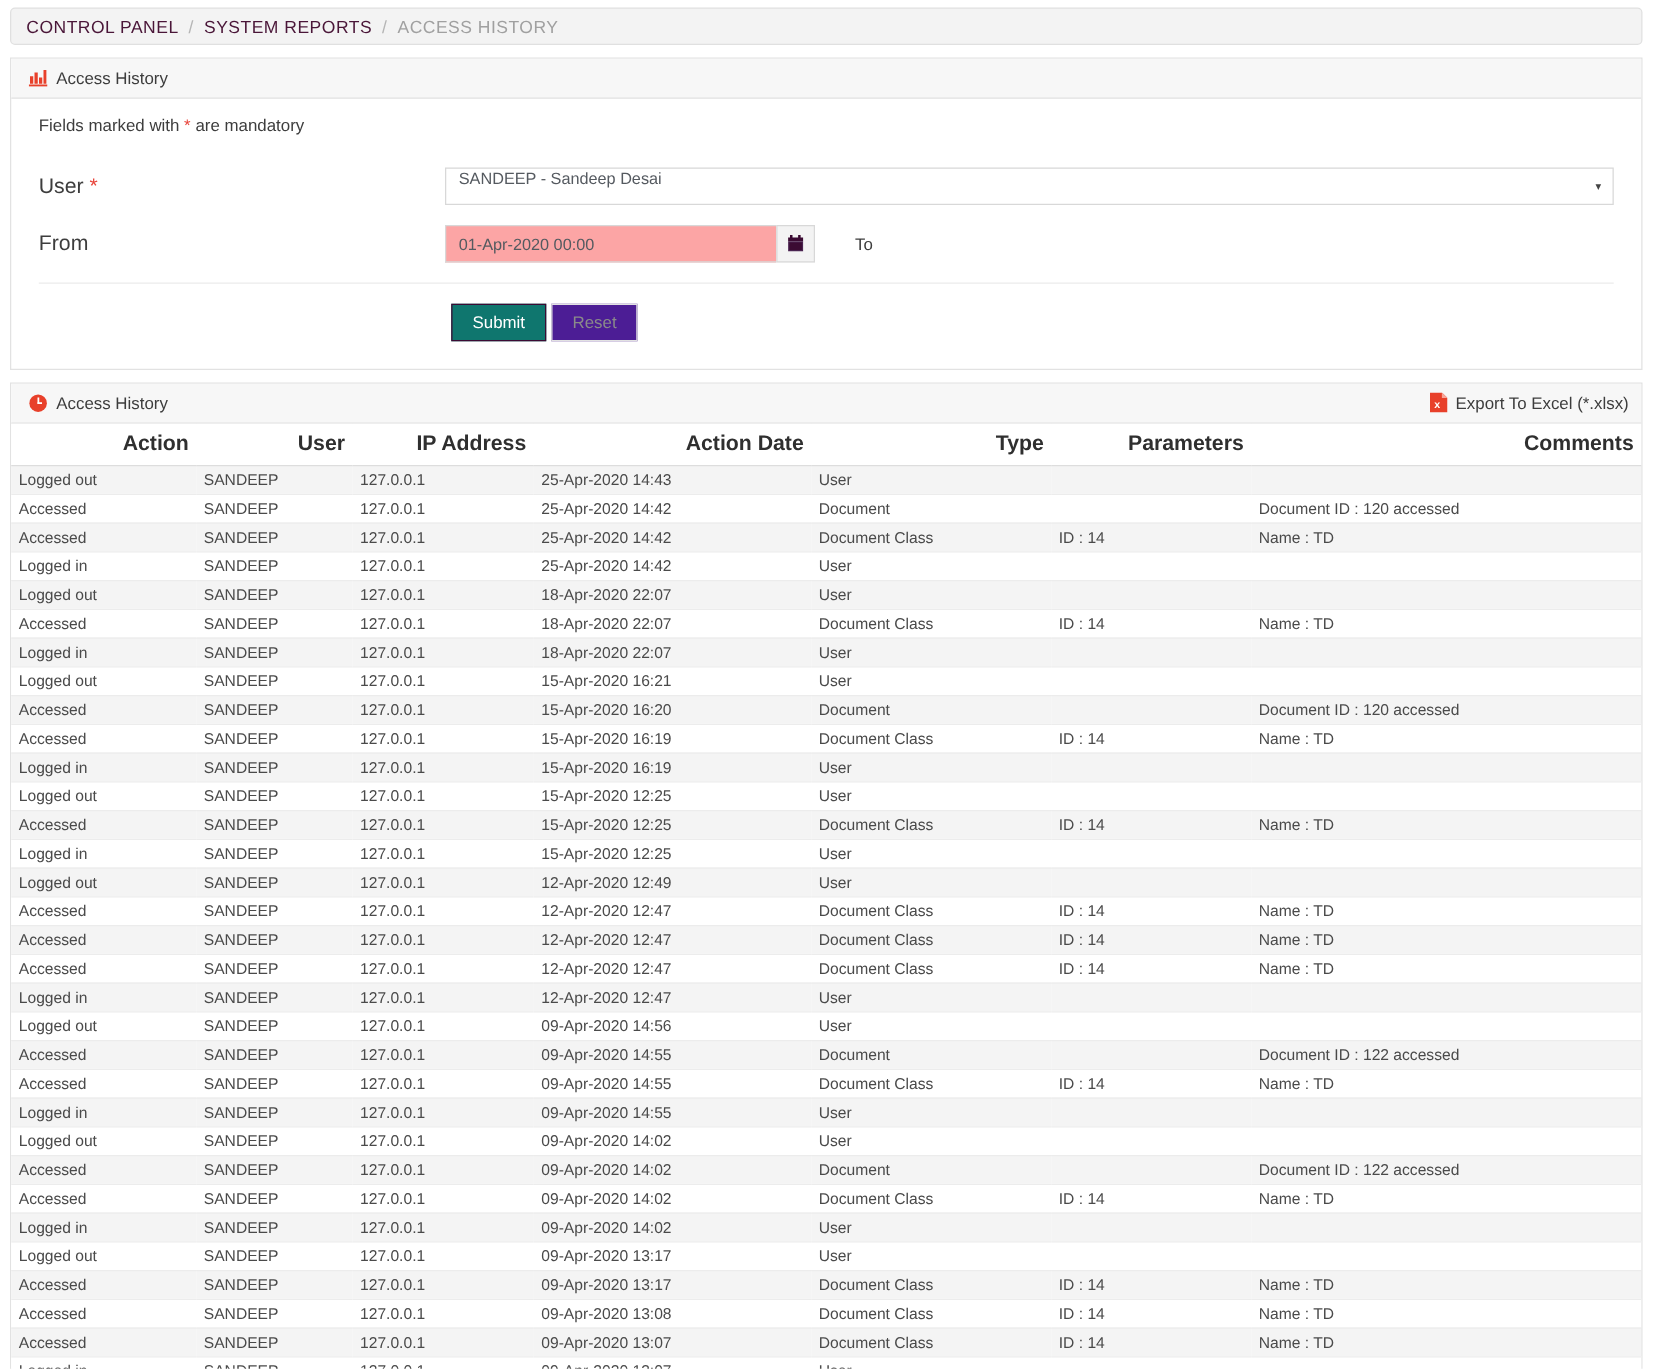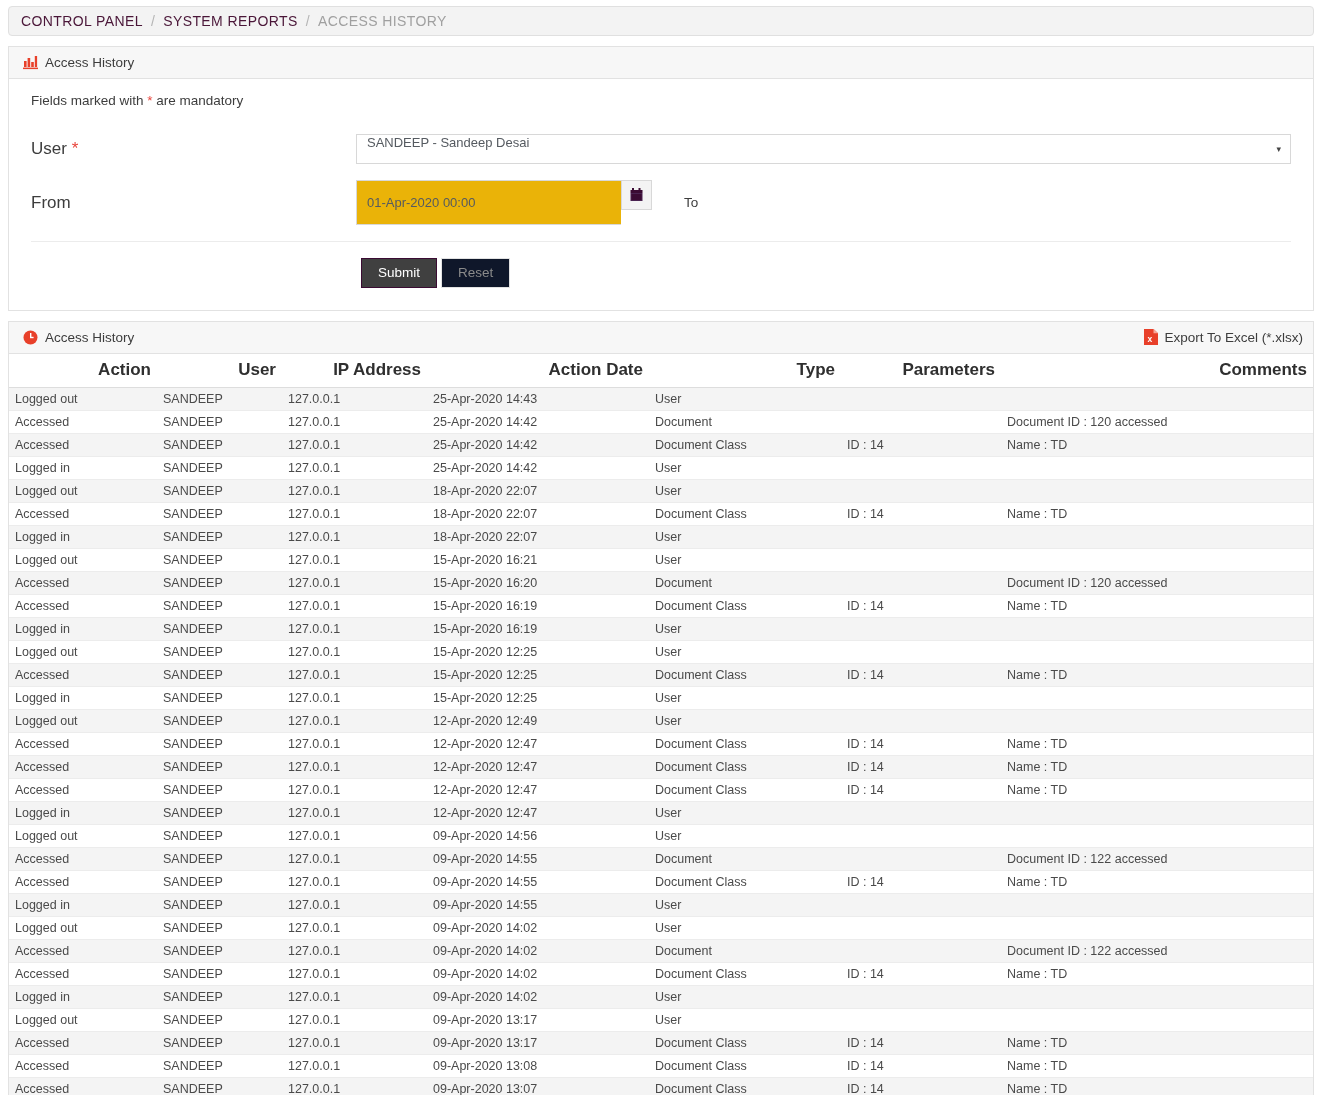--- a/index.html
+++ b/index.html
@@ -94,24 +94,24 @@
   }
   .select-caret {
     position: absolute; right: 9px; top: 50%;
     transform: translateY(-50%);
     font-size: 9px; color: #444;
   }
 
   .date-group { display: flex; align-items: stretch; }
   .date-input {
     width: 265px;
-    height: 45px;
+    height: 30px;
     border: 1px solid #d8d8d8;
     border-right: none;
-    background: #eab308;
+    background: #fca5a5;
     display: flex;
     align-items: center;
     padding: 0 10px;
     font-size: 13px;
     color: #555a60;
   }
   .date-btn {
     width: 31px; height: 30px;
     border: 1px solid #d8d8d8;
     background: #f3f3f3;
@@ -128,22 +128,22 @@
   .divider { border-top: 1px solid #ececec; margin: 6px 22px 0 22px; }
 
   .btn-row { display:flex; padding: 16px 0 22px 352px; gap: 4px; }
   .btn {
     font-size: 13.5px;
     padding: 7px 16px;
     border: 1px solid transparent;
     cursor: pointer;
     line-height: 1;
   }
-  .btn-submit { background: #404040; color: #ffffff; border-color:#3b0b33; }
-  .btn-reset { background: #0f172a; color: #8a8a8a; border-color: #e2e2e2; }
+  .btn-submit { background: #0f766e; color: #ffffff; border-color:#3b0b33; }
+  .btn-reset { background: #4c1d95; color: #8a8a8a; border-color: #e2e2e2; }
 
   
   .table-wrap { width: 100%; }
   table.history {
     width: 100%;
     border-collapse: collapse;
     font-size: 12.5px;
   }
   table.history th {
     text-align: right;

